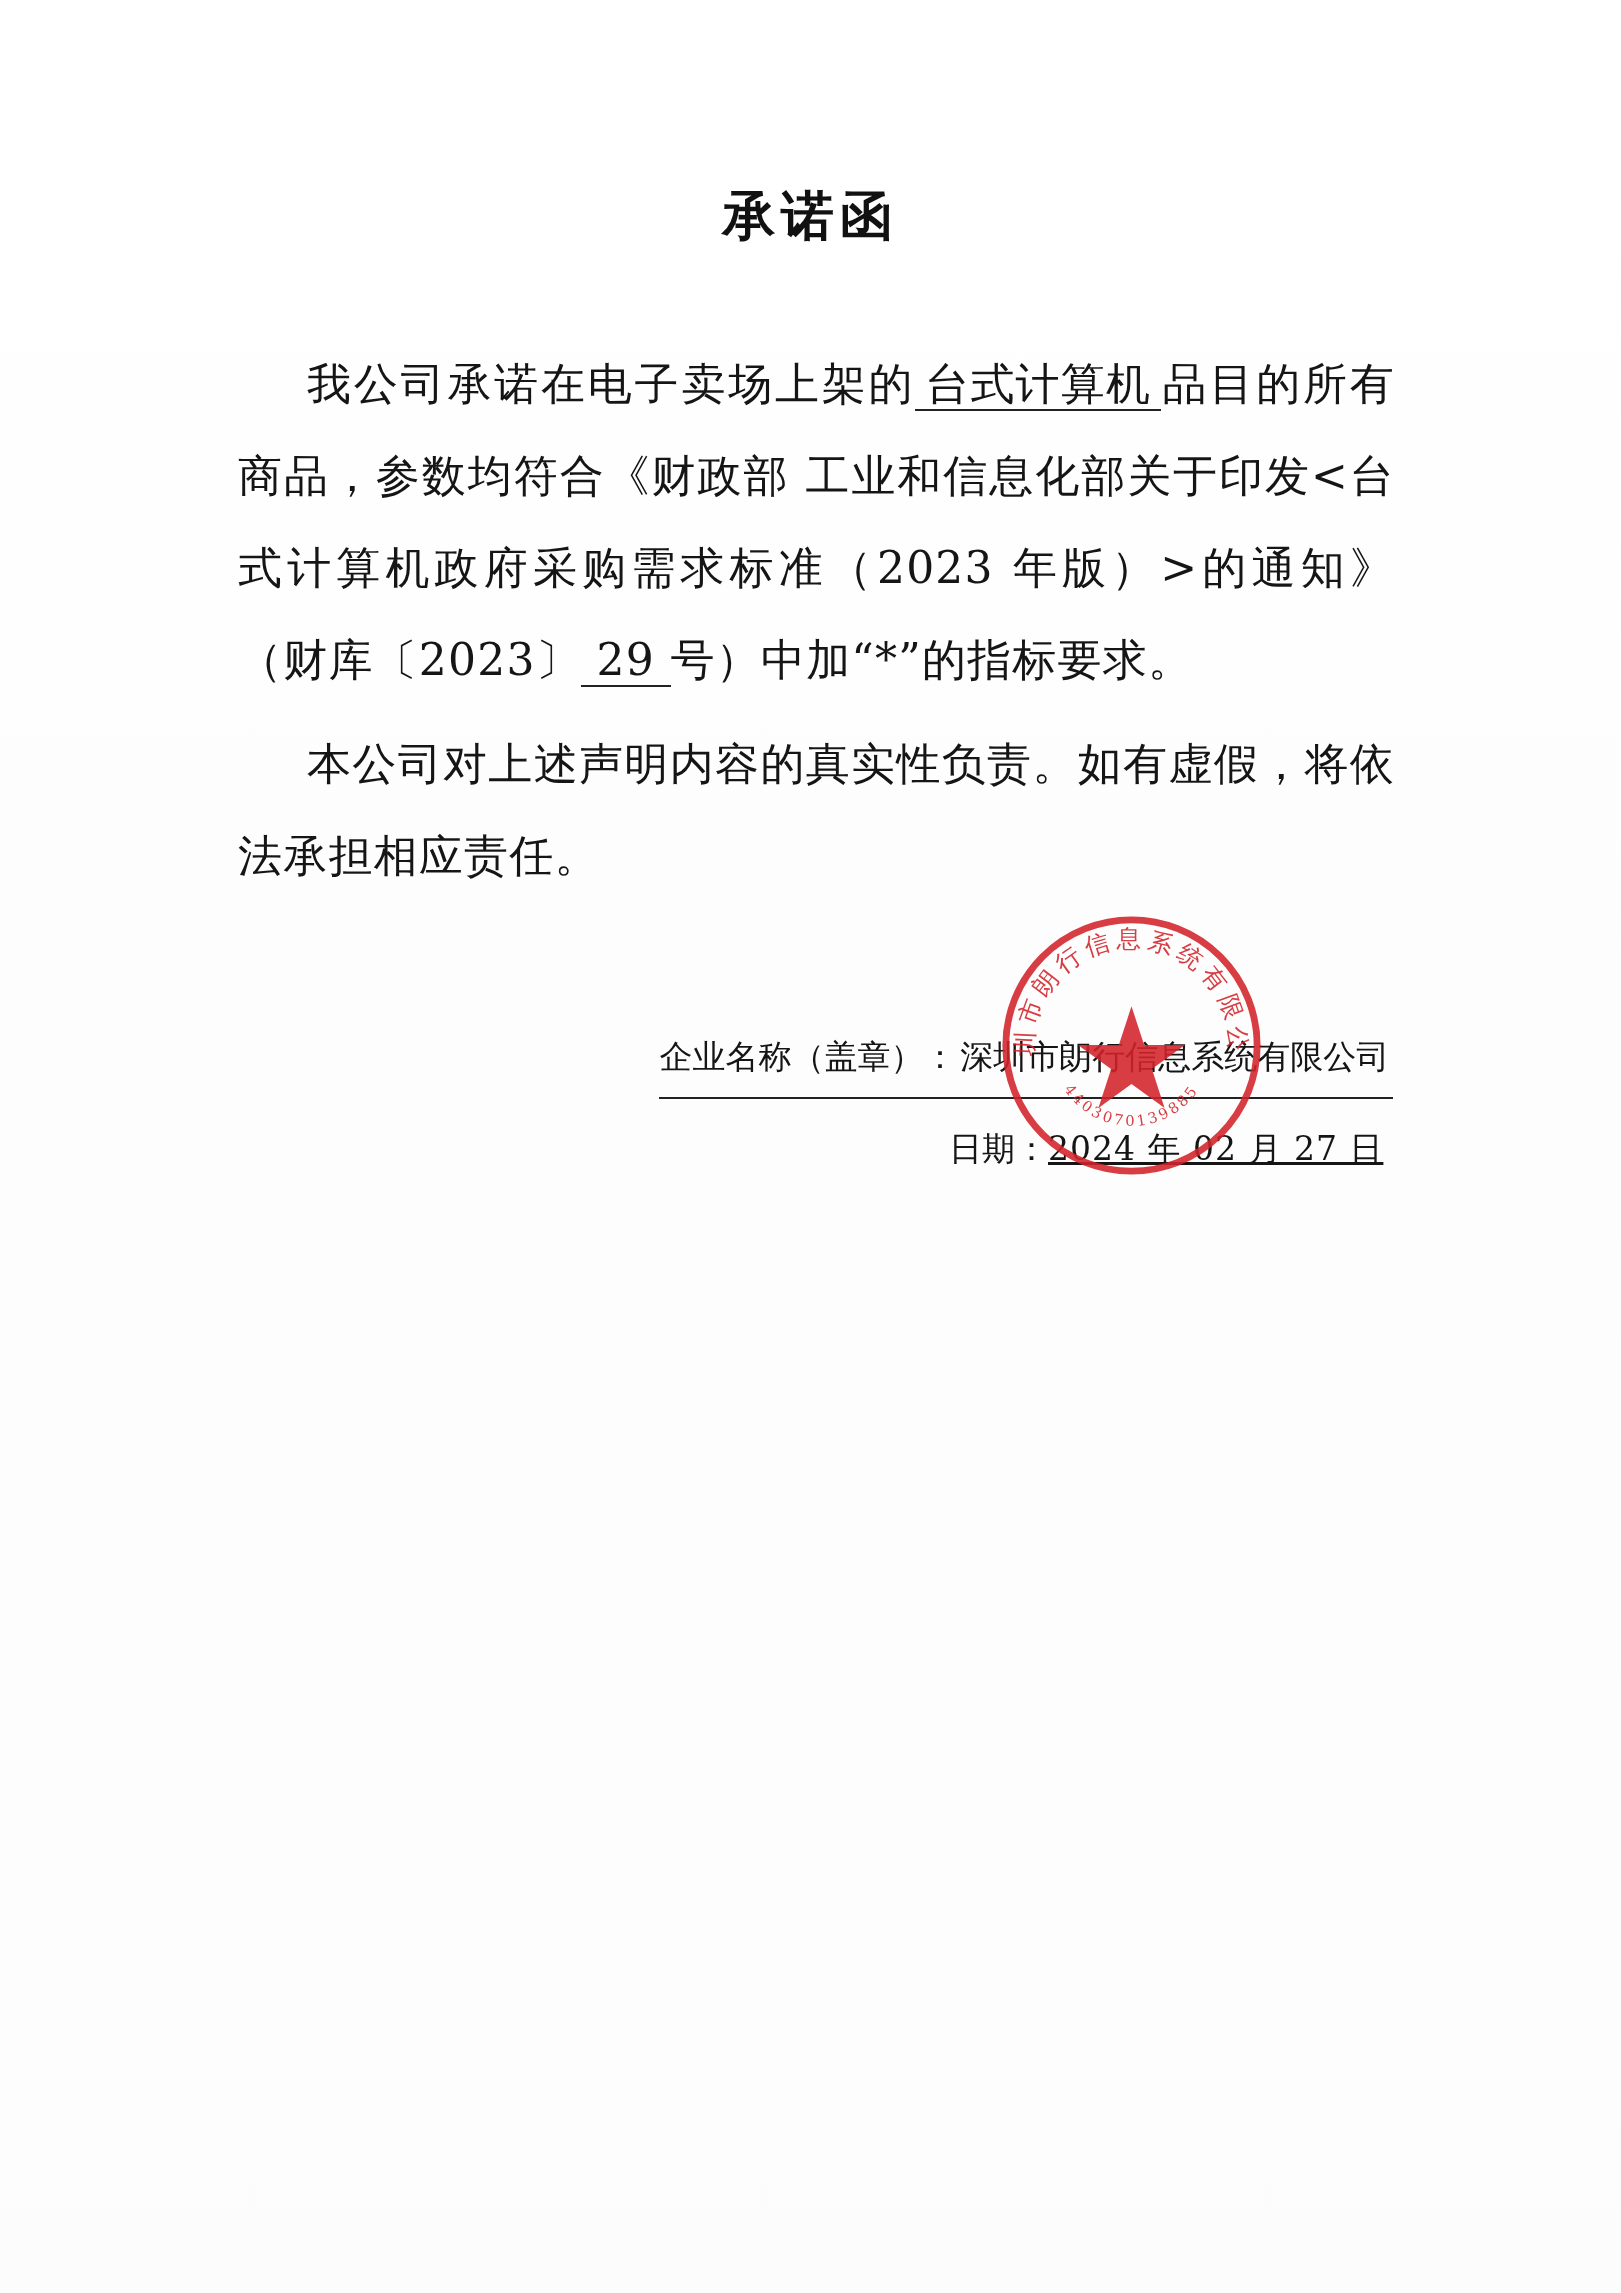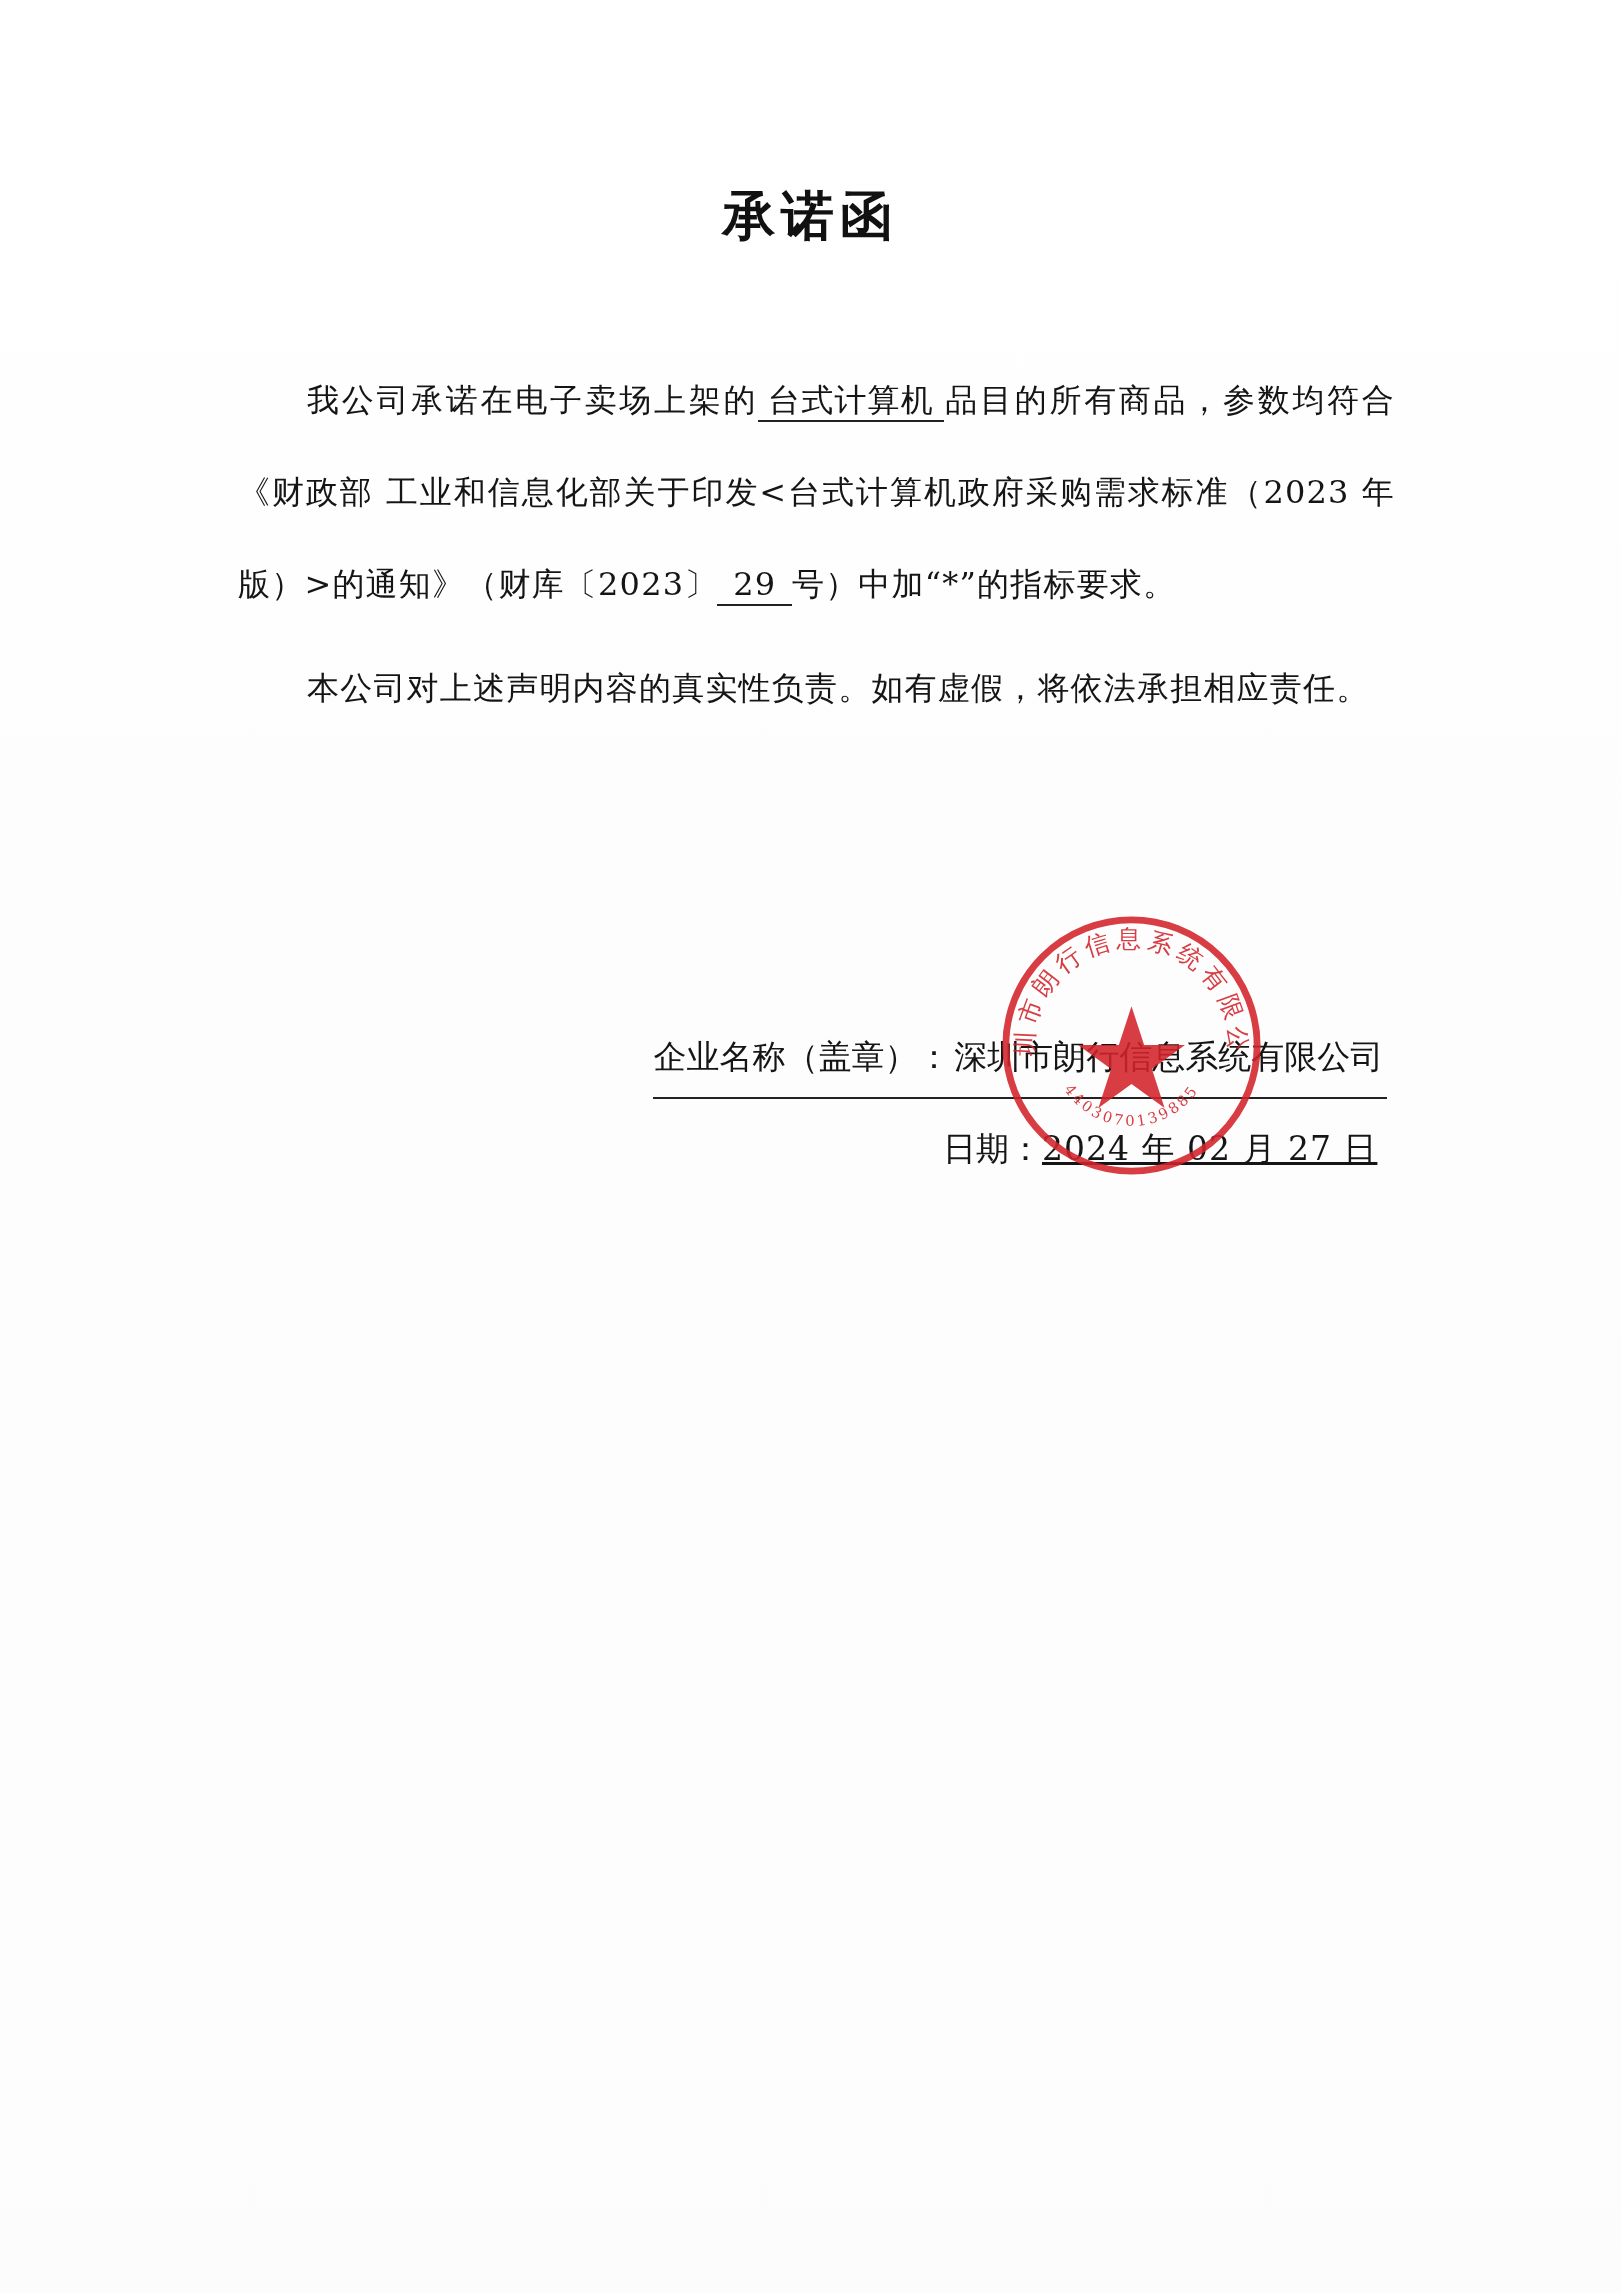--- a/index.html
+++ b/index.html
@@ -40,24 +40,24 @@
     text-align: center;
     font-size: 53px;
     font-weight: bold;
     letter-spacing: 5.9px;
     font-family: "DejaVu Serif", "Liberation Serif", serif;
     color: #111;
   }
 
   .body-block {
     position: absolute;
-    top: 354px;
+    top: 338px;
     left: 238px;
     width: 1157px;
-    font-size: 32px;
+    font-size: 44px;
     line-height: 92px;
     letter-spacing: 1.2px;
     color: #151515;
     text-align: justify;
   }
 
   .para {
     margin: 0 0 0 0;
     text-indent: 69px;
   }
@@ -79,21 +79,21 @@
 
   .latin {
     font-family: "DejaVu Serif", "Liberation Serif", serif;
     letter-spacing: 0.5px;
     text-decoration: underline;
   }
 
   .sign-block {
     position: absolute;
     top: 1019px;
-    left: 238px;
+    left: 244px;
     width: 1157px;
     font-size: 33px;
     line-height: 76px;
     color: #151515;
   }
   .sign-row {
     display: flex;
     justify-content: flex-end;
     align-items: flex-end;
     white-space: nowrap;

